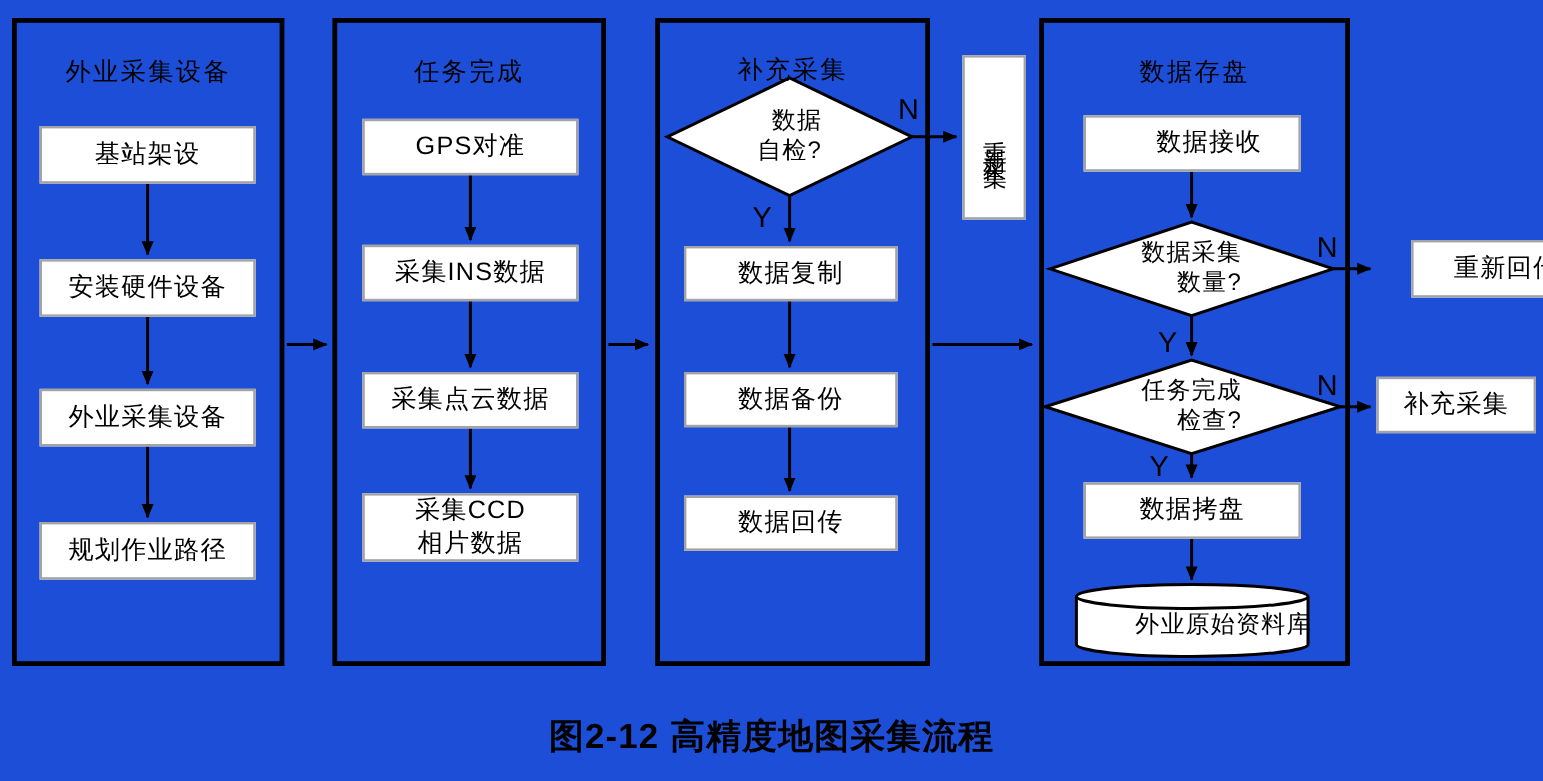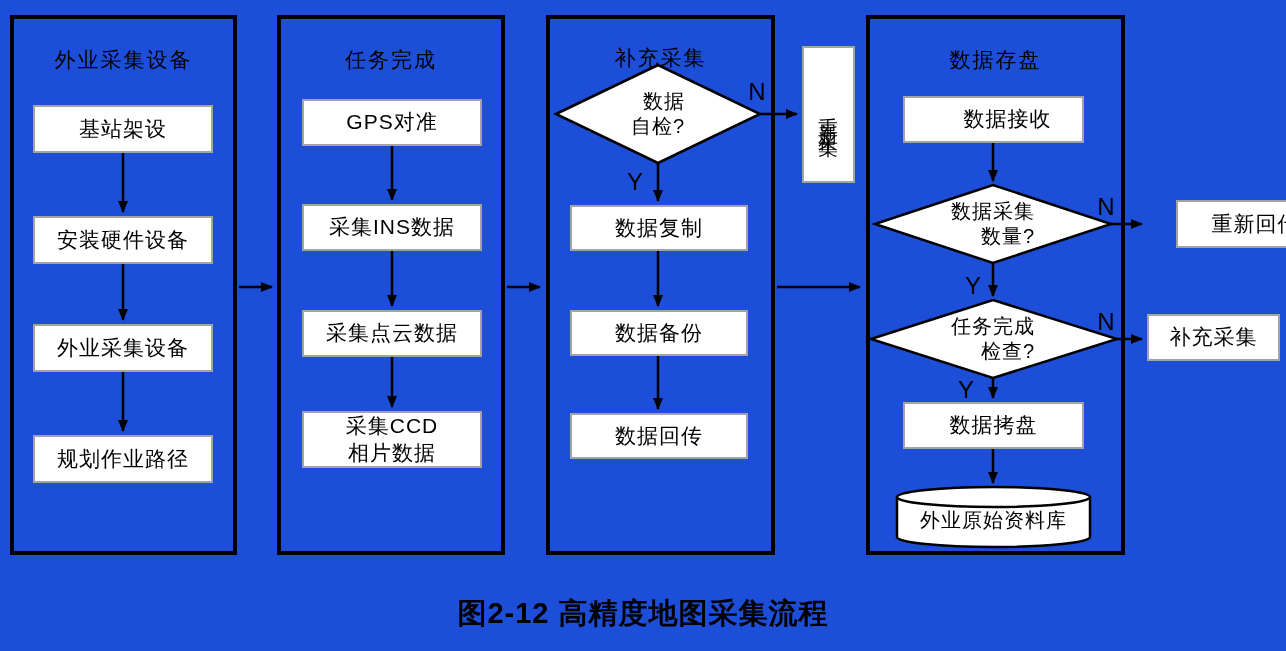--- a/index.html
+++ b/index.html
@@ -25,21 +25,21 @@
     writing-mode:vertical-rl;text-orientation:upright;
     letter-spacing:7px;font-size:20px;line-height:1;
   }
   .yn{position:absolute;width:26px;font-size:24px;text-align:center;}
   .caption{
     position:absolute;left:0;top:594px;width:1286px;text-align:center;
     font-size:29px;font-weight:bold;letter-spacing:1px;
   }
   .cyl-label{
     position:absolute;display:flex;align-items:center;justify-content:center;
-    font-size:20px;letter-spacing:1px;
+    font-size:20px;letter-spacing:1px;padding-left:26px;
   }
 </style>
 </head>
 <body>
 
 <div class="stage">
 
   <svg class="layer" viewBox="0 0 1286 651">
     <defs>
       <marker id="ah" markerWidth="14" markerHeight="12" refX="11" refY="5" orient="auto" markerUnits="userSpaceOnUse">

